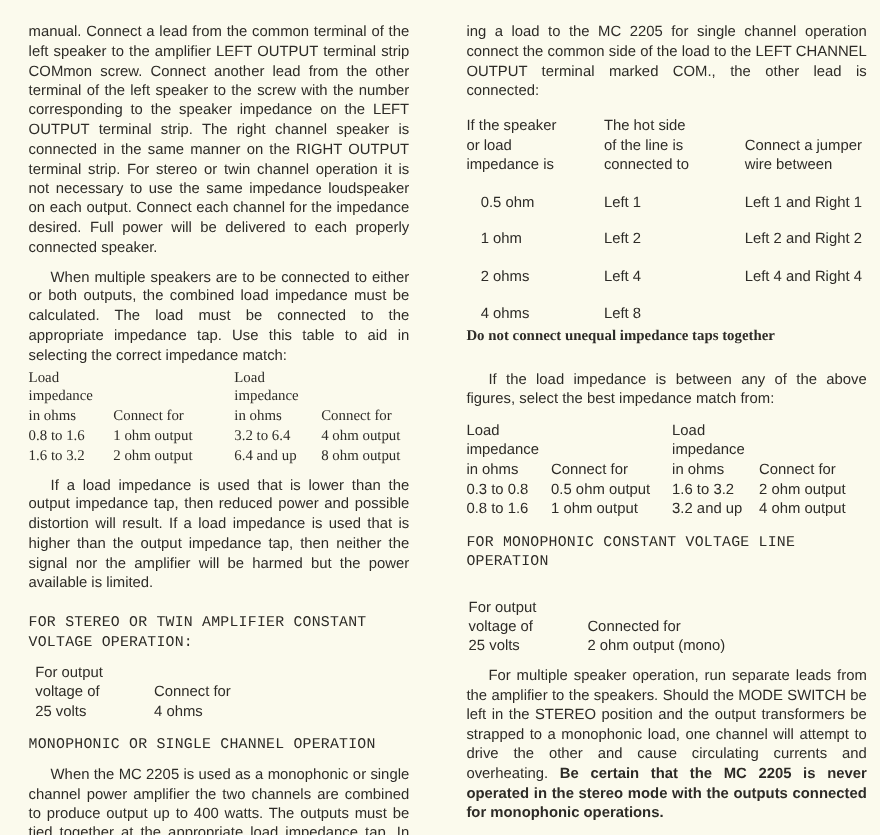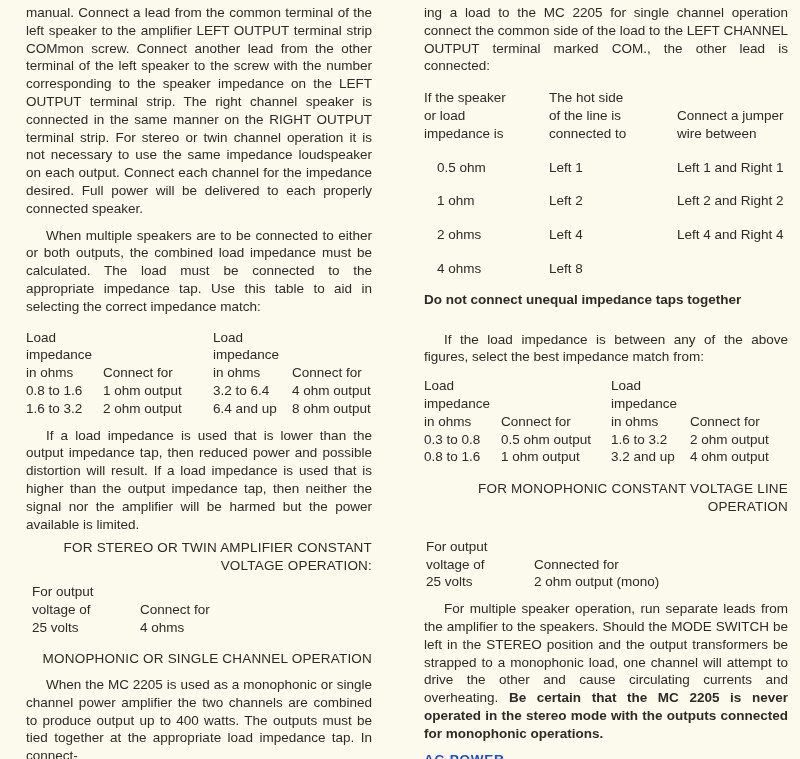--- a/index.html
+++ b/index.html
@@ -8,33 +8,34 @@
     background: #fbfaed;
     color: #2d2b27;
     font-family: "Liberation Sans", sans-serif;
     font-size: 13.5px;
     line-height: 17.8px;
     overflow: hidden;
   }
   .page {
     box-sizing: border-box;
     width: 800px; height: 759px;
-    padding: 4px 12px 0 26px;
+    padding: 20px 12px 0 26px;
     display: flex;
   }
   .col-left  { width: 346px; flex: none; }
   .col-gap   { width: 52px; flex: none; }
   .col-right { width: 364px; flex: none; }
 
   p { margin: 0; text-align: justify; }
   .indent { text-indent: 20px; }
 
   .caps-heading {
-    text-align: right;
+    text-align: left;
     letter-spacing: 0.2px;
+    font-family: Liberation Mono, monospace;
   }
   .bold-heading {
     font-weight: 700;
     text-align: left;
   }
   .blue-heading {
     font-weight: 700;
     letter-spacing: 0.8px;
     text-align: left;
   }
@@ -45,24 +46,24 @@
   .vtbl { display: grid; grid-template-columns: 108px 1fr; align-items: start; }
 
   .cell { white-space: pre-line; text-align: left; }
   .pad1 { padding-top: 17.8px; }
   .pad2 { padding-top: 35.6px; }
   .ind13 { padding-left: 13px; }
 
   .mt8  { margin-top: 8px; }
   .mt7  { margin-top: 22px; }
   .mt6  { margin-top: 6px; }
-  .mt10 { margin-top: 6px; }
+  .mt10 { margin-top: 20px; }
   .mt11 { margin-top: 11px; }
   .mt12 { margin-top: 9px; }
-  .mt13 { margin-top: 13px; }
+  .mt13 { margin-top: 2px; font-family: Liberation Serif, serif; }
   .mt14 { margin-top: 14px; }
   .ml6  { margin-left: 6px; }
   .ml2  { margin-left: 2px; }
 </style>
 </head>
 <body>
 
 <div class="page">
 
   <div class="col-left">

